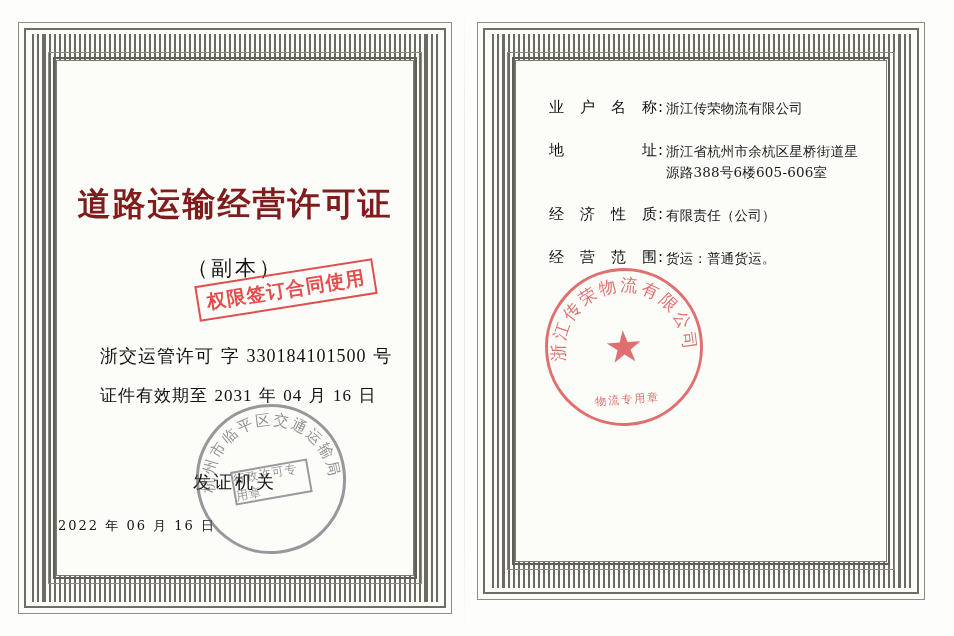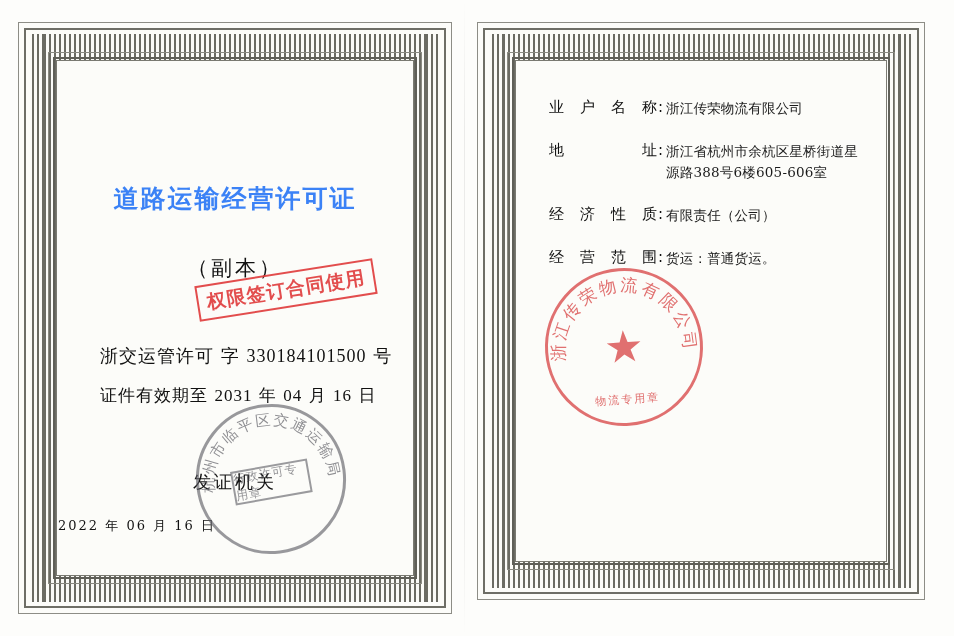--- a/index.html
+++ b/index.html
@@ -85,23 +85,23 @@
     text-align: center;
     font-size: 25px;
     letter-spacing: 6px;
     color: #111;
     font-weight: 700;
   }
   .lp-title2 {
     position: absolute;
     top: 120px; left: 0; width: 100%;
     text-align: center;
-    font-size: 25px;
+    font-size: 33px;
     letter-spacing: 2px;
-    color: #3b82f6;
+    color: #7f1d1d;
     font-weight: 700;
   }
   .lp-sub {
     position: absolute;
     top: 192px; left: 0; width: 100%;
     text-align: center;
     font-size: 21px;
     letter-spacing: 3px;
     color: #111;
   }

